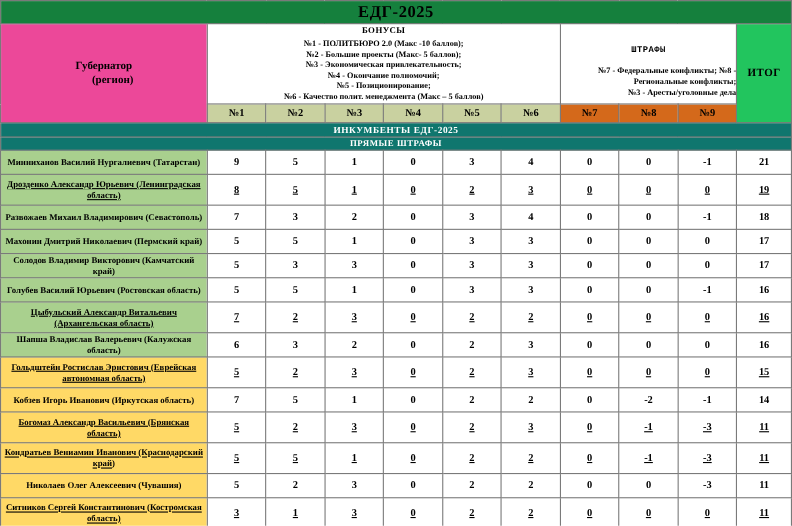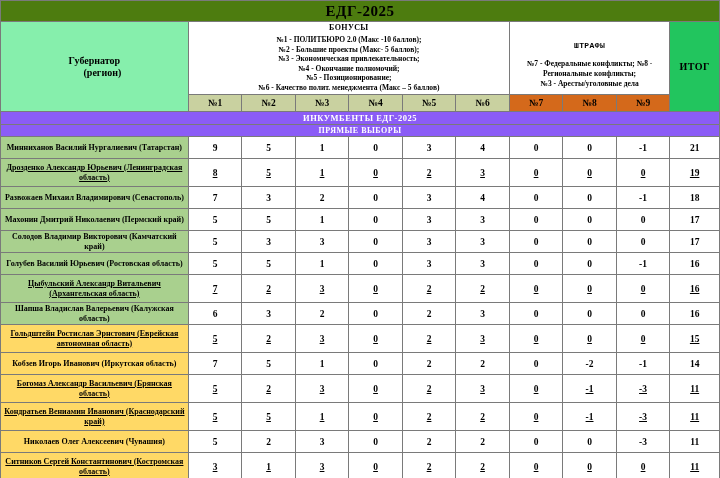--- a/index.html
+++ b/index.html
@@ -37,34 +37,34 @@
     text-align: center;
     font-weight: bold;
   }
 
   
   .title-cell {
     height: 20px;
     font-size: 15px;
     font-weight: bold;
     letter-spacing: 0.5px;
-    background: #4d7c0f;
+    background: #15803d;
     border-left: 1px solid #7a7a7a;
     border-right: 1px solid #7a7a7a;
     border-top: 1px solid #7a7a7a;
     border-bottom: 1px solid #9a9a9a;
   }
 
   
   .gov-cell {
     width: 186px;
     height: 72px;
     font-size: 10px;
     line-height: 12px;
-    background: #86efac;
+    background: #ec4899;
     vertical-align: bottom;
     padding-bottom: 8px;
   }
   .gov-cell .l1 { display: block; }
   .gov-cell .l2 { display: block; padding-left: 16px; }
 
   .bonus-cell {
     height: 72px;
     font-size: 7.5px;
     line-height: 9.6px;
@@ -89,21 +89,21 @@
     vertical-align: top;
   }
   .penalty-cell .ghead {
     display: block;
     font-size: 8px;
     margin-top: 14px;
     margin-bottom: 8px;
     letter-spacing: 0.4px;
     font-family: Liberation Mono, monospace;
   }
-  .penalty-cell .gline { display: block; }
+  .penalty-cell .gline { display: block; text-align: right; }
 
   .total-head {
     width: 50px;
     background: #22c55e;
     font-size: 10px;
     letter-spacing: 0.4px;
     vertical-align: bottom;
     padding-bottom: 4px;
     border-bottom: 1px solid #7a7a7a;
   }
@@ -115,21 +115,21 @@
     font-size: 9.5px;
   }
   .sub-penalty {
     height: 16px;
     background: #D4691B;
     font-size: 9.5px;
   }
 
   
   .band {
-    background: #8b5cf6;
+    background: #0f766e;
     color: #ffffff;
     font-size: 8.5px;
     height: 12px;
     letter-spacing: 0.5px;
     border-left: 1px solid #CC0000;
     border-right: 1px solid #CC0000;
     border-top: 1px solid #b00000;
     border-bottom: 1px solid #b00000;
   }
   .band.sub {
@@ -213,21 +213,21 @@
       <td class="sub-penalty">№7</td>
       <td class="sub-penalty">№8</td>
       <td class="sub-penalty">№9</td>
     </tr>
 
     <tr>
       <td class="band" colspan="11">ИНКУМБЕНТЫ ЕДГ-2025</td>
     </tr>
 
     <tr>
-      <td class="band sub" colspan="11">ПРЯМЫЕ ВЫБОРЫ</td>
+      <td class="band sub" colspan="11">ПРЯМЫЕ ШТРАФЫ</td>
     </tr>
 
     </tbody>
       <tbody id="direct-rows">
         <tr class="r-h2">
           <td class="name-cell green">Минниханов Василий Нургалиевич (Татарстан)</td>
           <td class="num-cell">9</td>
           <td class="num-cell">5</td>
           <td class="num-cell">1</td>
           <td class="num-cell">0</td>

